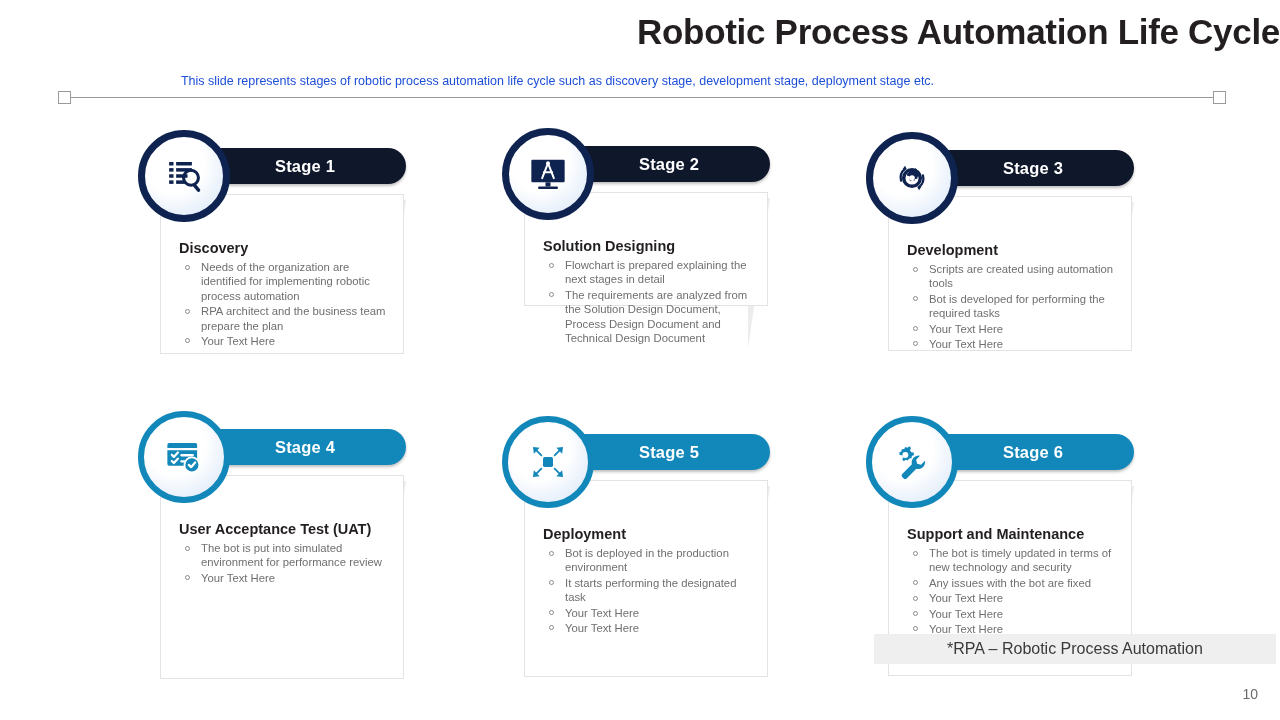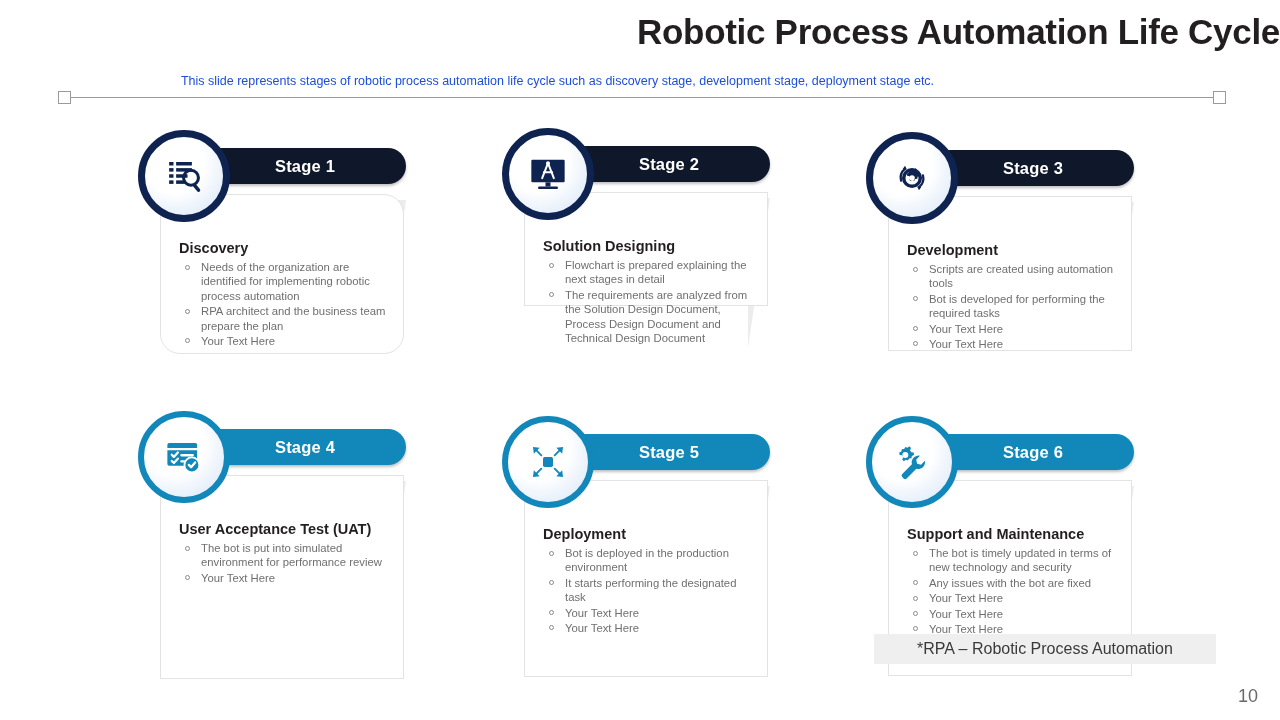--- a/index.html
+++ b/index.html
@@ -72,49 +72,49 @@
     box-sizing:border-box;
     background:radial-gradient(circle at 38% 34%,#ffffff 42%,#e9f1fb 72%,#d6e5f6 100%);
     display:flex;align-items:center;justify-content:center;
   }
   .badge.navy{border:7px solid #0f2350;}
   .badge.blue{border:6px solid #1287ba;}
   .badge svg{display:block;}
 
   
   .footnote{
-    position:absolute;left:874px;top:634px;width:342px;height:30px;
+    position:absolute;left:874px;top:634px;width:402px;height:30px;
     background:#efefef;color:#3a3a3a;font-size:16px;
     display:flex;align-items:center;justify-content:center;
   }
   .editable-note{
     position:absolute;left:0;top:658px;width:1280px;text-align:center;
     font-size:12.5px;color:#828282;
   }
   .page-number{
-    position:absolute;right:22px;top:686px;font-size:18px;color:#6a6a6a;margin-left:24px;
+    position:absolute;right:22px;top:686px;font-size:14px;color:#6a6a6a;margin-left:24px;
   }
 </style>
 </head>
 <body>
 
 <div class="slide">
 
   <div class="title">Robotic Process Automation Life Cycle</div>
   <div class="subtitle">This slide represents stages of robotic process automation life cycle such as discovery stage, development stage, deployment stage etc.</div>
 
   <div class="divider-wrap">
     <div class="handle left"></div>
     <div class="divider-line"></div>
     <div class="handle right"></div>
   </div>
 
   <div class="card" id="card0" style="left:138px;top:148px;">
     <div class="card-shadow"></div>
-    <div class="card-body" style="height:160px;border-radius:20px;">
+    <div class="card-body" style="height:160px;">
       <div class="card-inner">
         <div class="card-heading">Discovery</div>
         <ul class="bullets">
           <li>Needs of the organization are identified for implementing robotic process automation</li>
           <li>RPA architect and the business team prepare the plan</li>
           <li>Your Text Here</li>
         </ul>
       </div>
     </div>
     <div class="pill navy">

